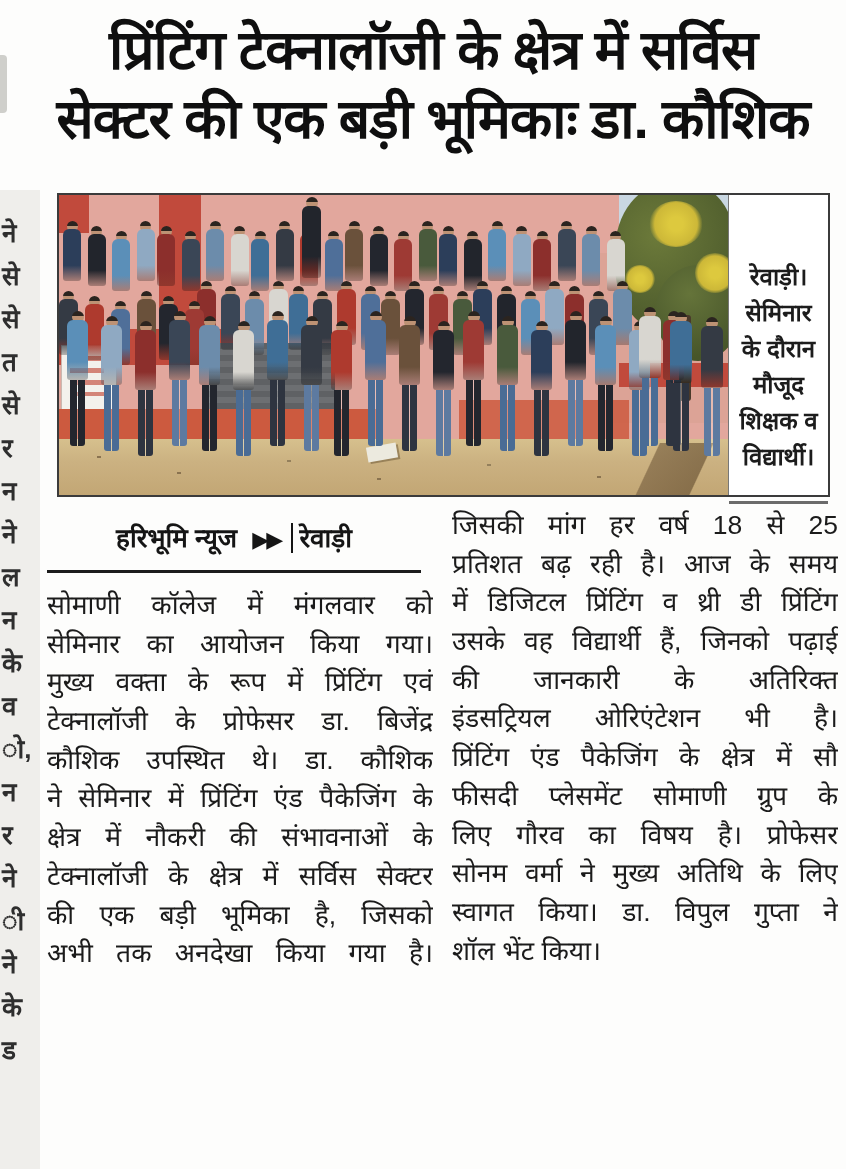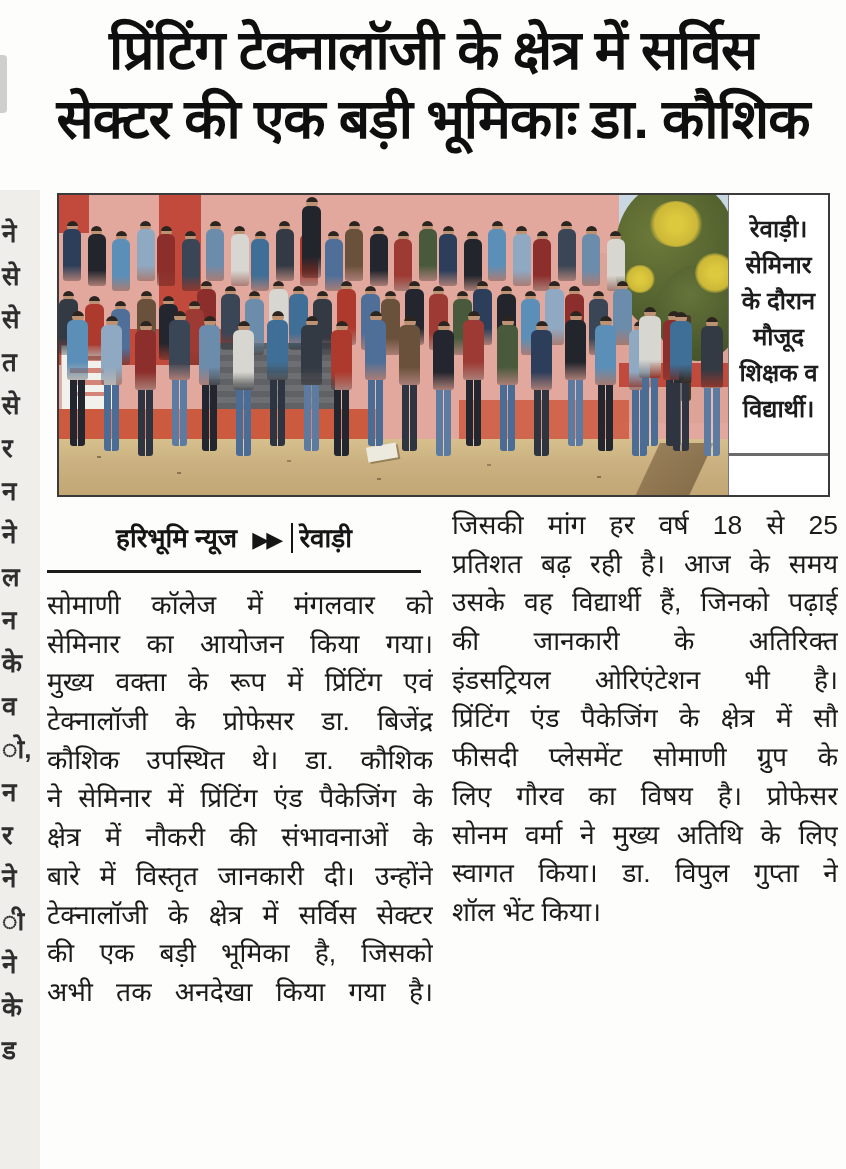--- a/index.html
+++ b/index.html
@@ -96,21 +96,21 @@
   .tree-trunk{left:620px;top:120px;width:12px;height:86px;background:#4a3a2a;border-radius:3px;}
   .crowd{position:absolute;left:0;top:0;width:100%;height:100%;}
   .person{position:absolute;}
   .p-head{margin:0 auto;border-radius:50%;}
   .p-torso{border-radius:6px 6px 3px 3px;margin-top:-3px;}
   .p-legs{margin:0 auto;border-radius:0 0 3px 3px;}
   
   .caption{
     position:relative;flex:1;background:#ffffff;
     color:#1c1c1c;font-weight:700;font-size:24px;line-height:36px;
-    text-align:center;padding-top:16px;box-sizing:border-box;
+    text-align:center;padding-top:16px;box-sizing:border-box;margin-top:48px;
   }
   .caption-line{white-space:nowrap;overflow:hidden;}
   .caption-rule{position:absolute;left:0;right:0;top:258px;height:3px;background:#6b6b6b;}
   
   .byline{
     position:absolute;left:47px;top:519px;width:374px;
     text-align:center;font-size:26px;font-weight:700;color:#151515;
     white-space:nowrap;
   }
   .byline .arrows{letter-spacing:-3px;padding:0 4px 0 8px;font-size:22px;}
@@ -562,37 +562,37 @@
       <div class="line">मुख्य वक्ता के रूप में प्रिंटिंग एवं</div>
 
       <div class="line">टेक्नालॉजी के प्रोफेसर डा. बिजेंद्र</div>
 
       <div class="line">कौशिक उपस्थित थे। डा. कौशिक</div>
 
       <div class="line">ने सेमिनार में प्रिंटिंग एंड पैकेजिंग के</div>
 
       <div class="line">क्षेत्र में नौकरी की संभावनाओं के</div>
 
-      <div class="line">बारे में विस्तृत जानकारी दी। उन्होंने</div>
 
 
       <div class="line">टेक्नालॉजी के क्षेत्र में सर्विस सेक्टर</div>
 
       <div class="line">की एक बड़ी भूमिका है, जिसको</div>
 
       <div class="line">अभी तक अनदेखा किया गया है।</div>
 
     </div>
 
   <div class="col col-right">
 
       <div class="line">जिसकी मांग हर वर्ष 18 से 25</div>
 
       <div class="line">प्रतिशत बढ़ रही है। आज के समय</div>
 
+      <div class="line">में डिजिटल प्रिंटिंग व थ्री डी प्रिंटिंग</div>
 
 
 
       <div class="line">उसके वह विद्यार्थी हैं, जिनको पढ़ाई</div>
 
       <div class="line">की जानकारी के अतिरिक्त</div>
 
       <div class="line">इंडसट्रियल ओरिएंटेशन भी है।</div>
 
       <div class="line">प्रिंटिंग एंड पैकेजिंग के क्षेत्र में सौ</div>

